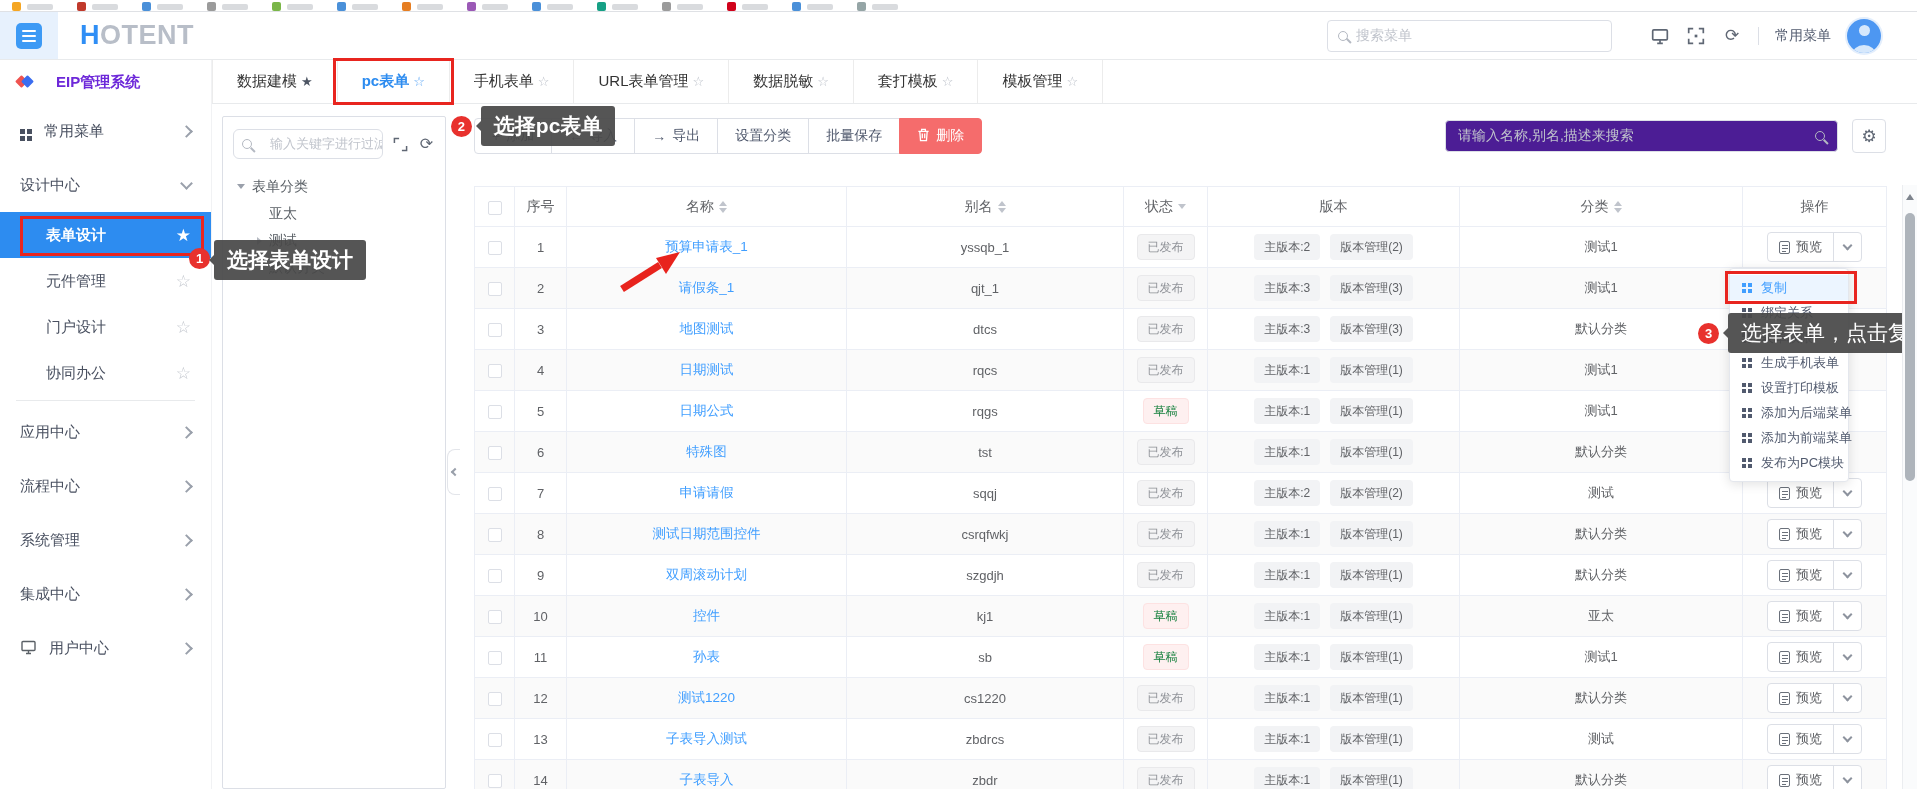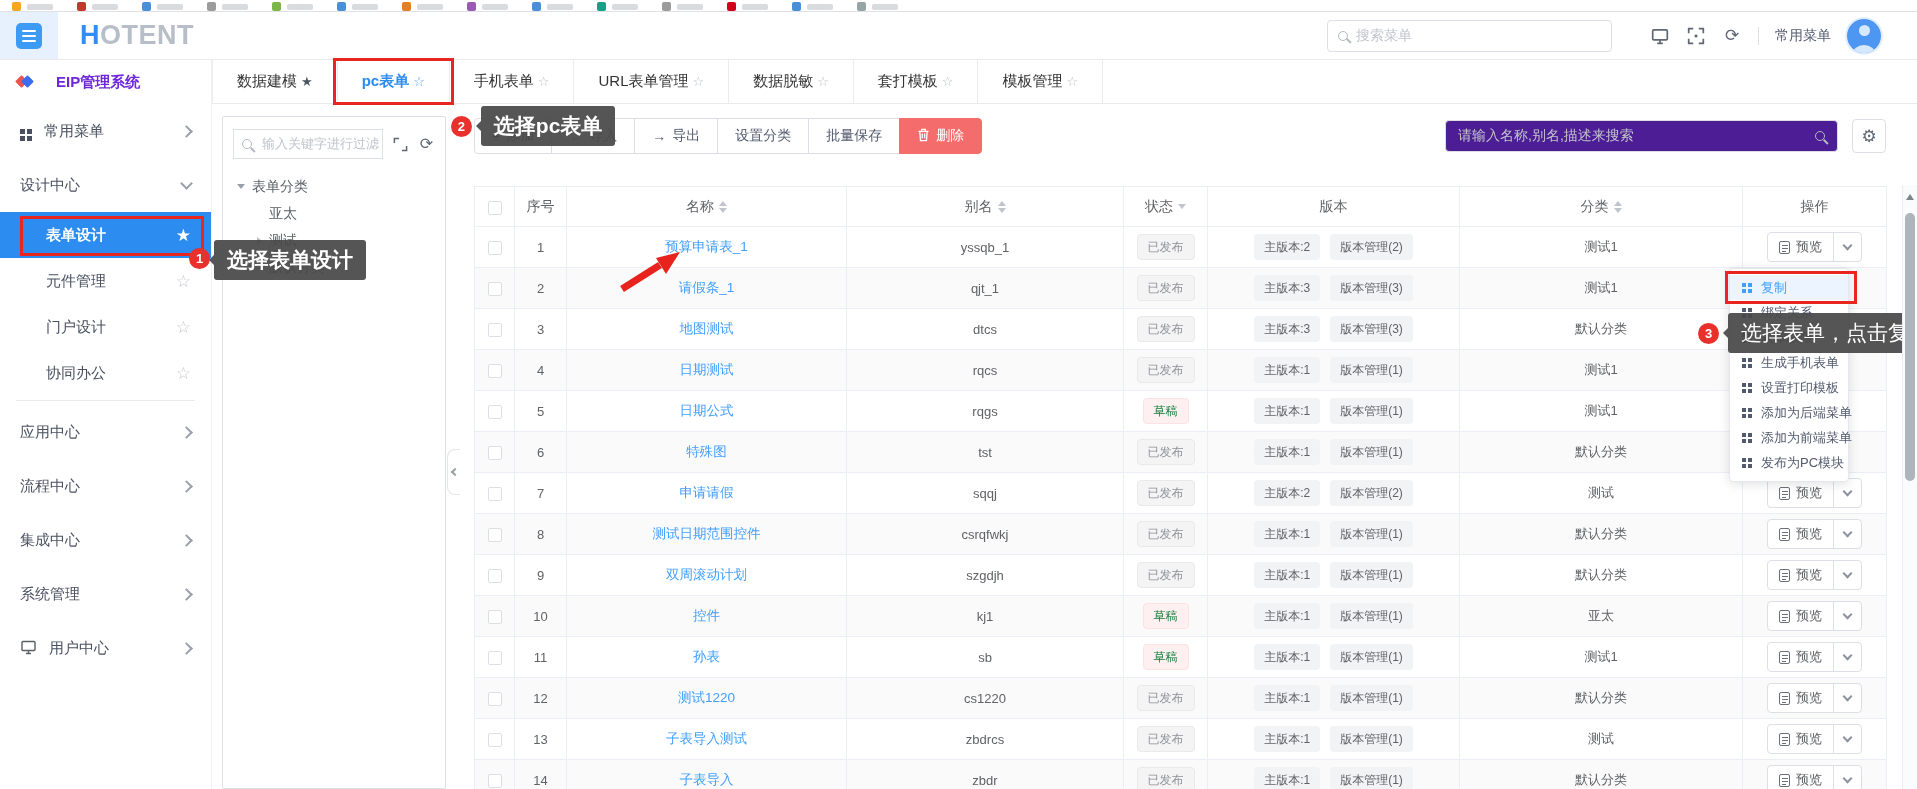--- a/index.html
+++ b/index.html
@@ -72,21 +72,21 @@
 .tab.active{color:#2d8cf0;font-weight:bold}
 .tab .star{font-size:13px;margin-left:4px;color:#b9bec7}
 .tab:first-child .star{color:#4d5563}
 .tab.active .star{color:#5aa5f5}
 .red-box{position:absolute;inset:-2px -5px;border:3px solid #e8251f;pointer-events:none;z-index:5}
 
 
 .body-row{flex:1;display:flex;min-height:0}
 .tree-panel{width:224px;flex:none;margin:12px 0 0 10px;border:1px solid #dcdfe6;border-radius:2px;padding:12px 10px;height:calc(100% - 12px);background:#fff}
 .filter-row{display:flex;align-items:center;gap:9px}
-.filter-input{flex:1;height:30px;border:1px solid #dcdfe6;border-radius:0;display:flex;align-items:center;gap:10px;padding:0 8px;color:#c0c4cc;font-size:13px;overflow:hidden;white-space:nowrap}
+.filter-input{flex:1;height:30px;border:1px solid #dcdfe6;border-radius:6px;display:flex;align-items:center;gap:18px;padding:0 8px;color:#c0c4cc;font-size:13px;overflow:hidden;white-space:nowrap}
 .panel-ico{display:inline-flex;width:17px;height:17px;color:#5f6774;align-items:center;justify-content:center;cursor:pointer;flex:none}
 .panel-ico svg{stroke:#5f6774;fill:none;stroke-width:1.6}
 .tree{margin-top:14px;font-size:14px;color:#5a6066}
 .tree-row{height:27px;display:flex;align-items:center;gap:7px;padding-left:4px;cursor:pointer}
 .tree-row.child{padding-left:24px}
 .tcaret{display:inline-block;flex:none}
 .tcaret.down{border-left:4px solid transparent;border-right:4px solid transparent;border-top:5px solid #9aa0ab}
 .tcaret.right{border-top:4px solid transparent;border-bottom:4px solid transparent;border-left:5px solid #b6bac2}
 .tcaret.none{width:5px}
 
@@ -301,27 +301,27 @@
             <span class="chev right"></span>
           </div>
           <div class="nav-item">
             <span class="n-left">
               <span>流程中心</span>
             </span>
             <span class="chev right"></span>
           </div>
           <div class="nav-item">
             <span class="n-left">
+              <span>系统管理</span>
+            </span>
+            <span class="chev right"></span>
+          </div>
+          <div class="nav-item">
+            <span class="n-left">
               <span>集成中心</span>
-            </span>
-            <span class="chev right"></span>
-          </div>
-          <div class="nav-item">
-            <span class="n-left">
-              <span>系统管理</span>
             </span>
             <span class="chev right"></span>
           </div>
           <div class="nav-item">
             <span class="n-left">
               <span class="mon-ico"><svg width="17" height="16" viewBox="0 0 16 16">
                   <rect x="1.5" y="2.5" width="13" height="9" rx="1"></rect>
                   <path d="M5.5 14.5h5M8 11.5v3"></path>
                 </svg></span>
               <span>用户中心</span>

